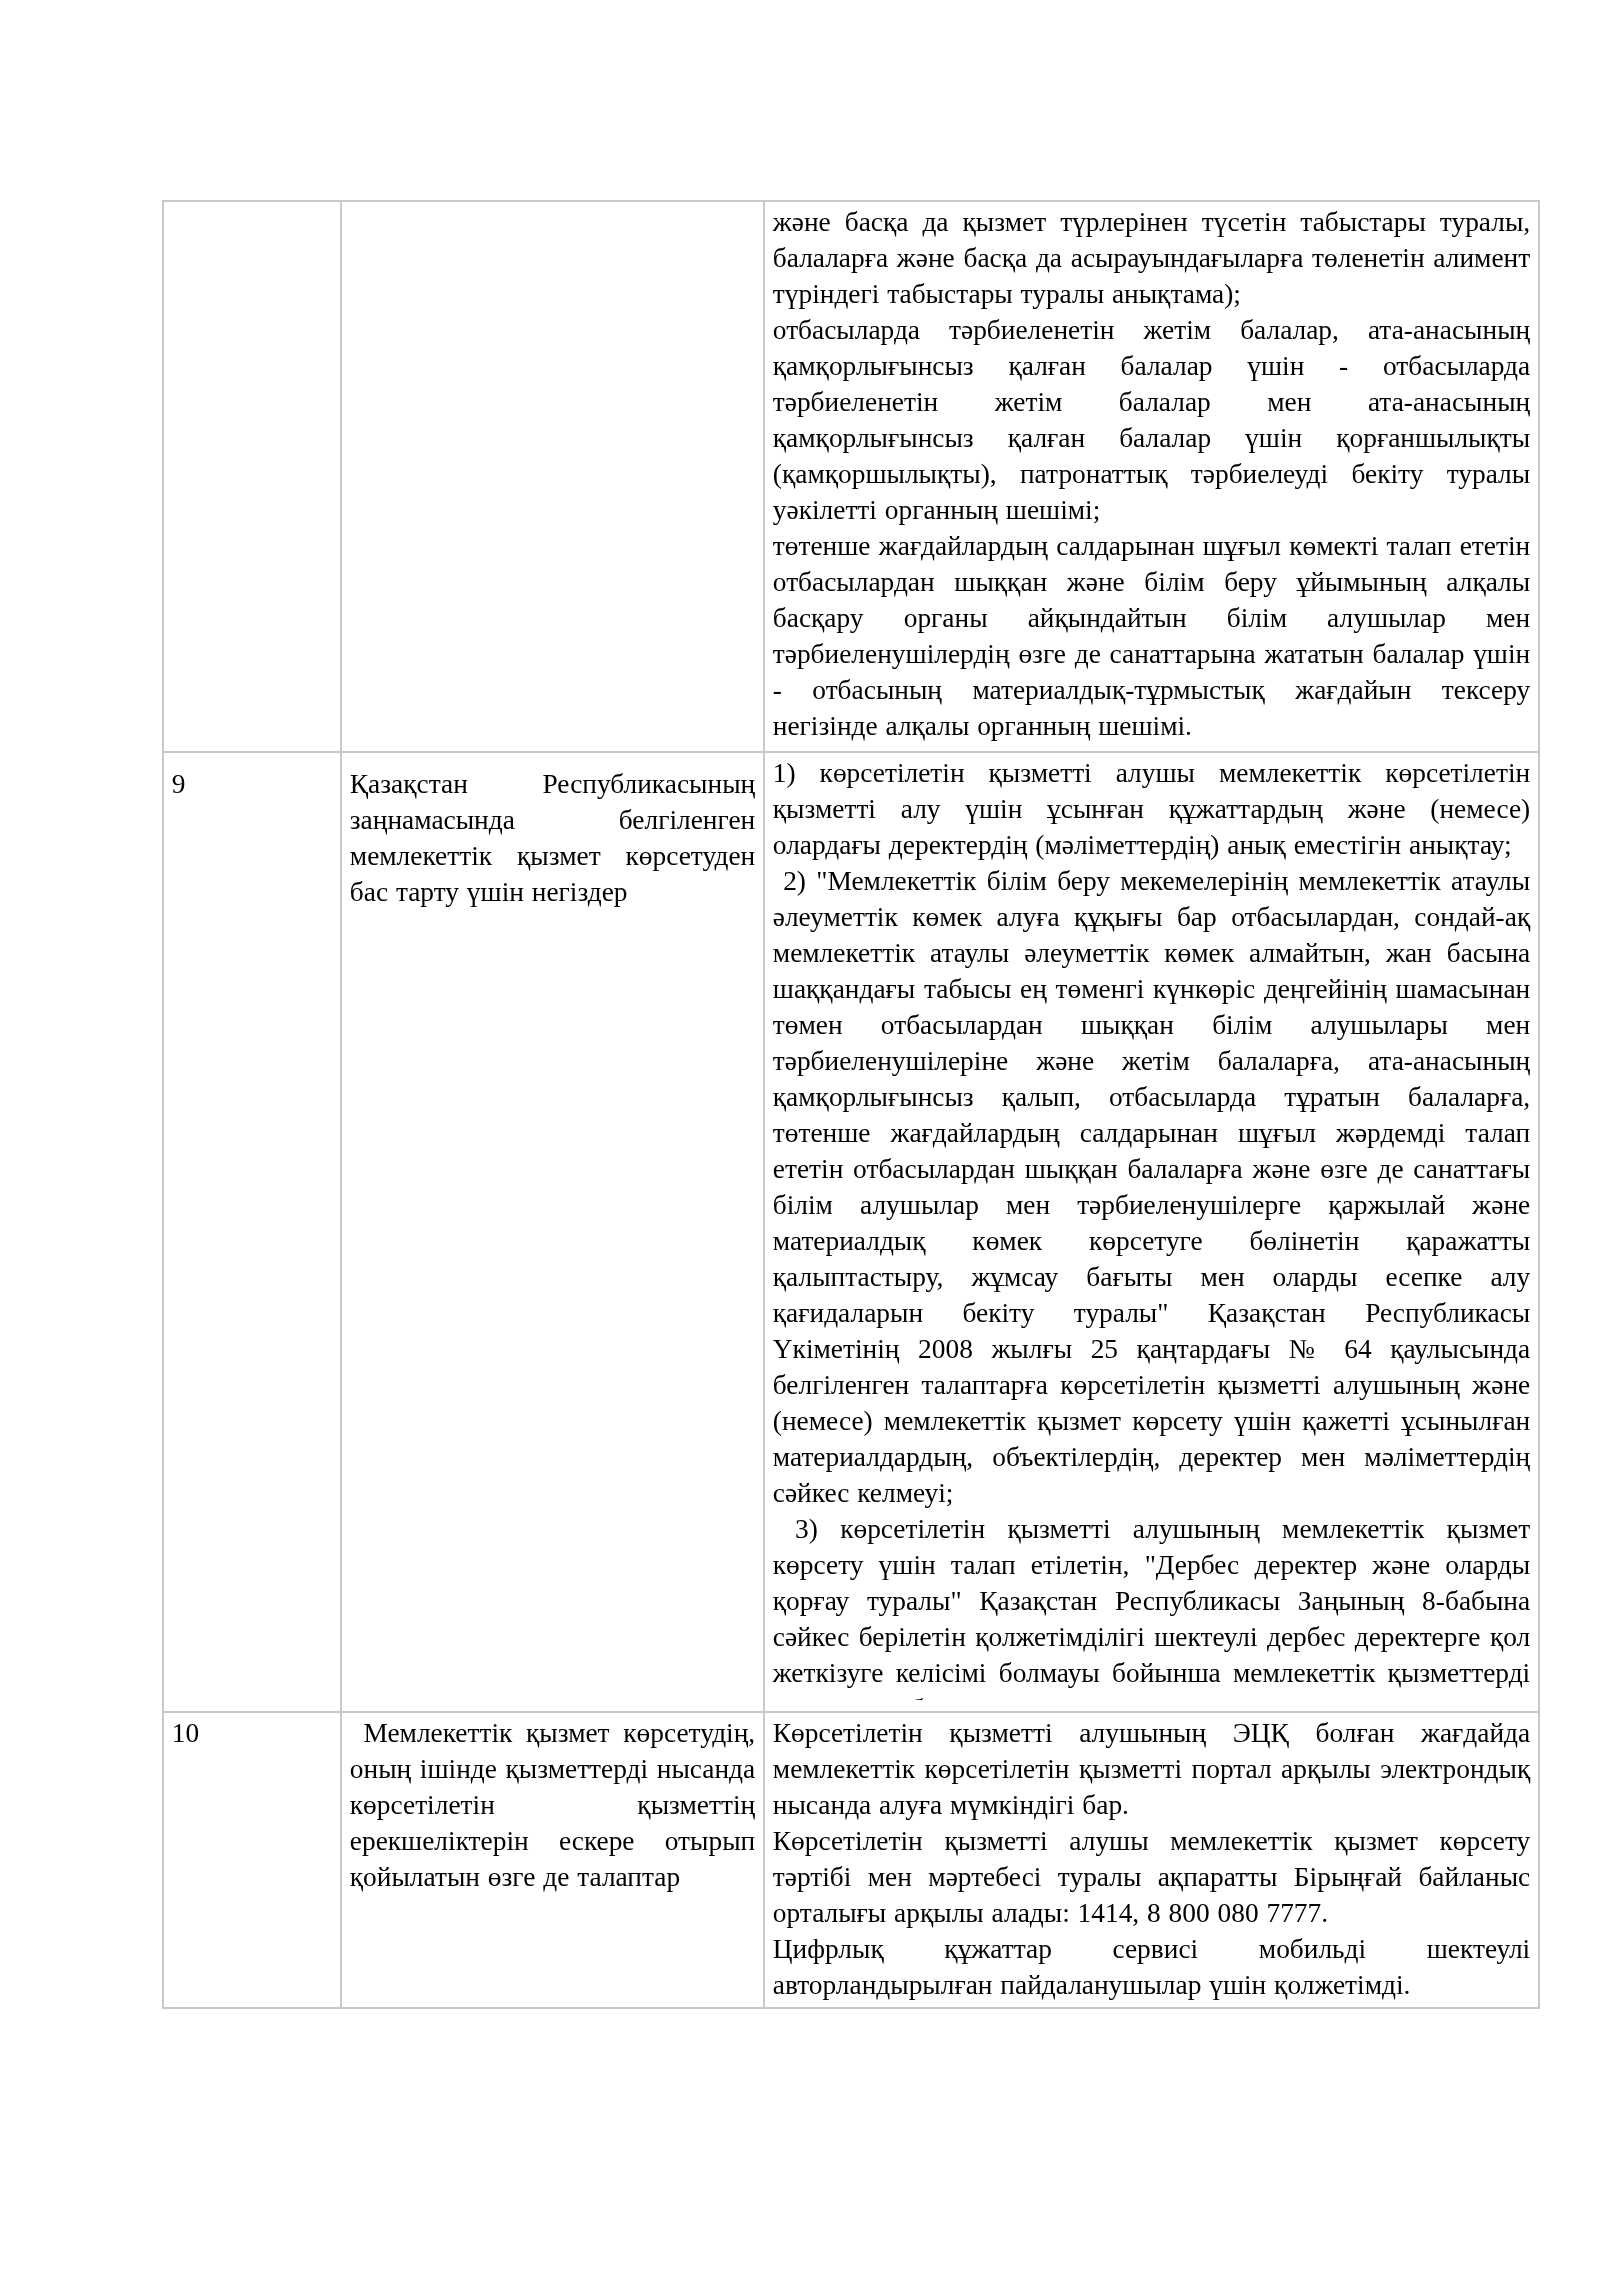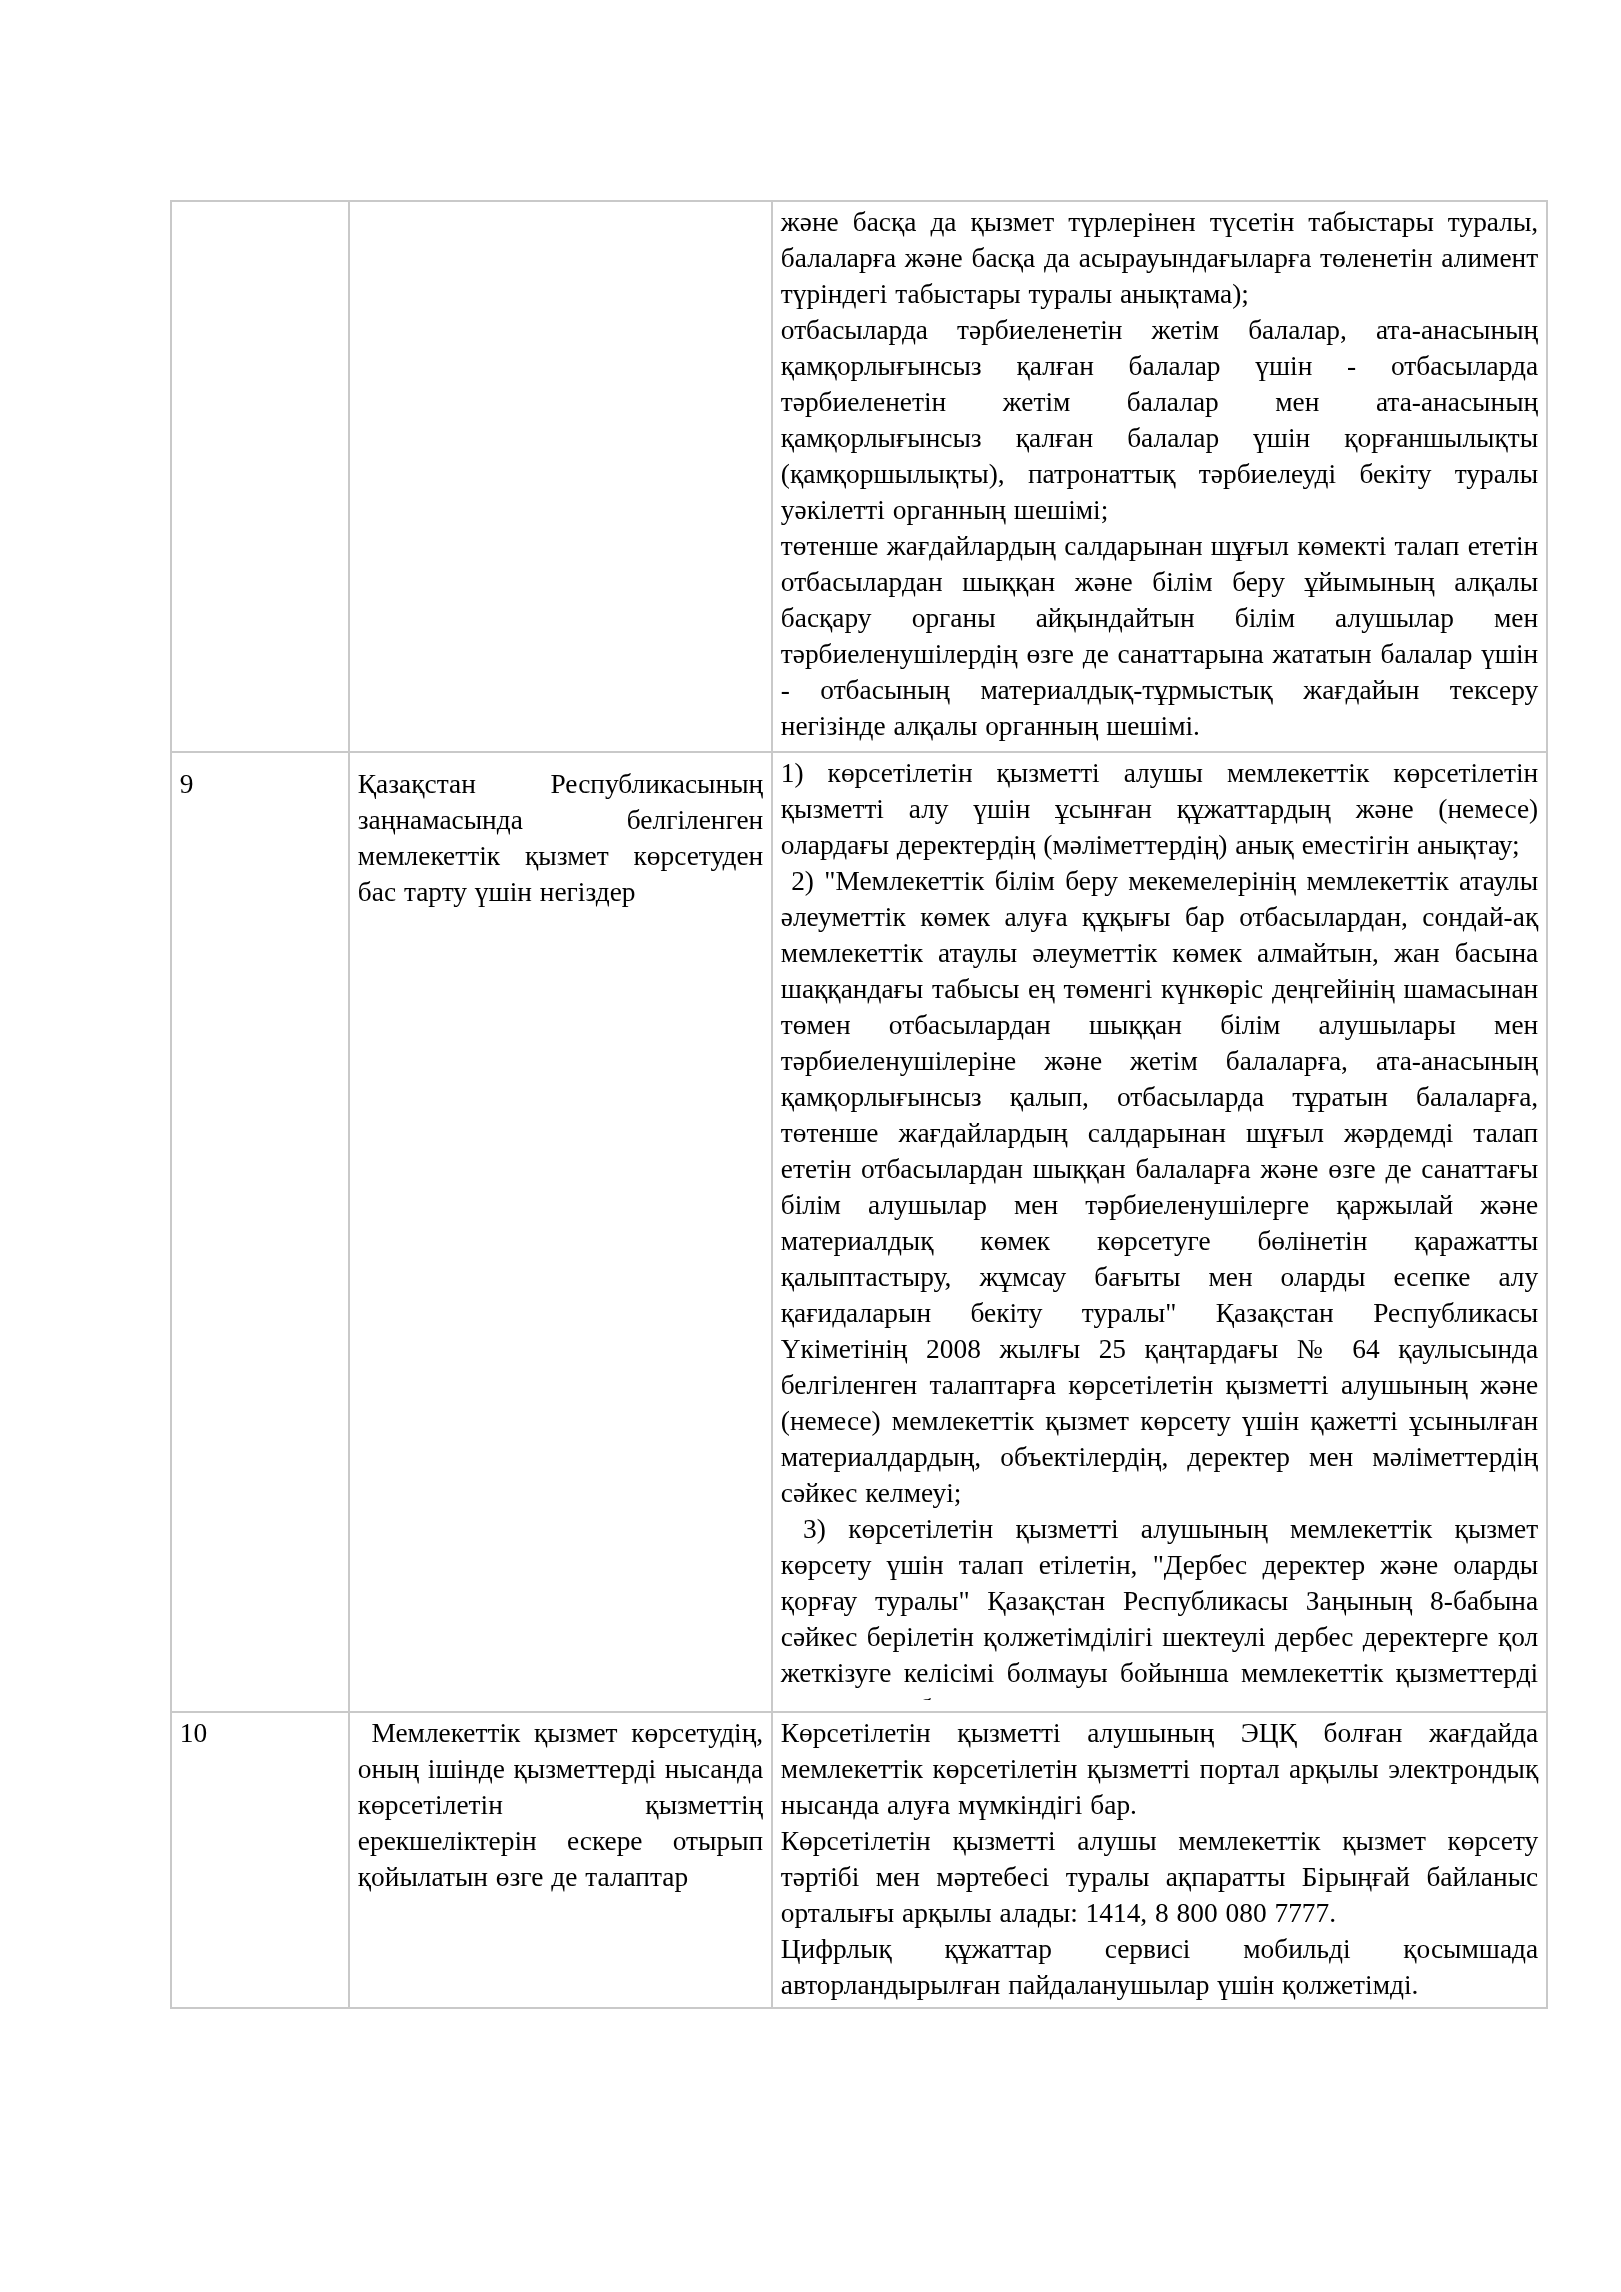--- a/index.html
+++ b/index.html
@@ -10,21 +10,21 @@
   .page {
     position: relative;
     width: 1621px;
     height: 2293px;
     background: #ffffff;
     font-family: "Liberation Serif", "DejaVu Serif", serif;
     color: #000000;
   }
   table.doc-table {
     position: absolute;
-    left: 170px;
+    left: 162px;
     top: 200px;
     width: 1377px;
     border-collapse: collapse;
     table-layout: fixed;
   }
   table.doc-table td {
     border: 2px solid #c9c9c9;
     vertical-align: top;
     padding: 0;
   }
@@ -117,21 +117,21 @@
       </td>
       <td>
         <div class="cell h-r10">
           <p class="para"> Мемлекеттік қызмет көрсетудің, оның ішінде қызметтерді нысанда көрсетілетін қызметтің ерекшеліктерін ескере отырып қойылатын өзге де талаптар</p>
         </div>
       </td>
       <td>
         <div class="cell h-r10">
           <p class="para">Көрсетілетін қызметті алушының ЭЦҚ болған жағдайда мемлекеттік көрсетілетін қызметті портал арқылы электрондық нысанда алуға мүмкіндігі бар.</p>
           <p class="para">Көрсетілетін қызметті алушы мемлекеттік қызмет көрсету тәртібі мен мәртебесі туралы ақпаратты Бірыңғай байланыс орталығы арқылы алады: 1414, 8 800 080 7777.</p>
-          <p class="para">Цифрлық құжаттар сервисі мобильді қосымшада авторландырылған пайдаланушылар үшін қолжетімді.</p>
+          <p class="para">Цифрлық құжаттар сервисі мобильді шектеулі авторландырылған пайдаланушылар үшін қолжетімді.</p>
           <p class="para">Цифрлық құжатты пайдалану үшін электрондық-цифрлық қолтаңбаны немесе бір реттік парольді пайдалана отырып,</p>
         </div>
       </td>
     </tr>
   </tbody>
     </table>
 
 </div>
 
 

